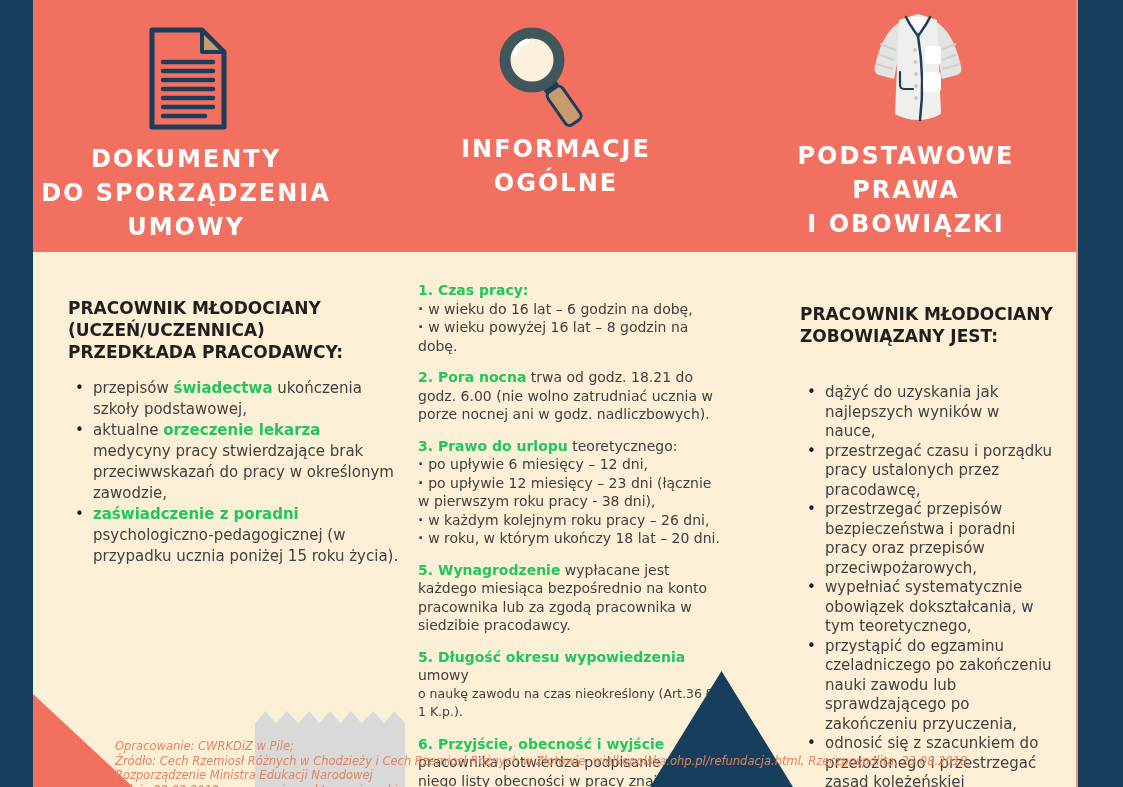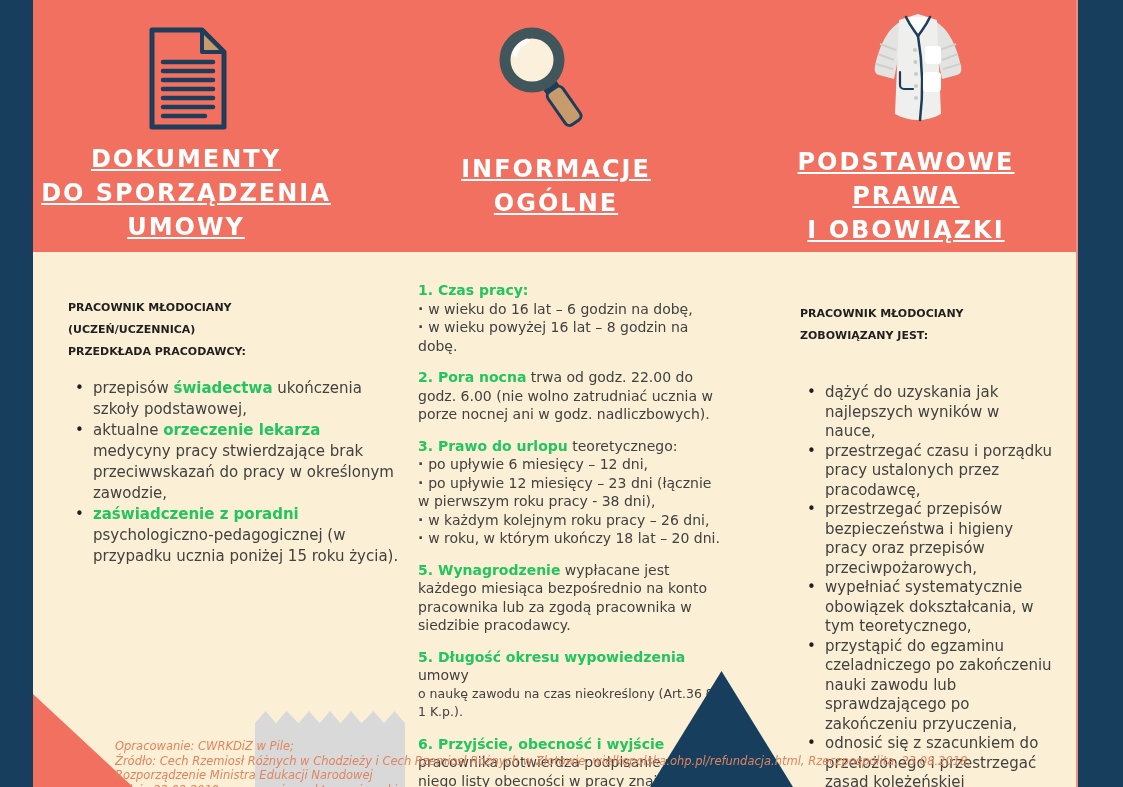--- a/index.html
+++ b/index.html
@@ -16,32 +16,31 @@
     position:absolute; left:0; top:0; width:100%; height:252px; background:#F1705F;
   }
   .icon{position:absolute;}
   .icon-doc{left:147px; top:26px;}
   .icon-mag{left:496px; top:20px;}
   .icon-coat{left:866px; top:8px;}
   .col-title{
     position:absolute; text-align:center; color:#FFFFFF;
     font-weight:800; font-size:24px; letter-spacing:2px; line-height:34px;
     text-transform:uppercase;
-    text-decoration:underline;
   }
   .title-1{left:26px; top:142px; width:320px;}
-  .title-2{left:416px; top:152px; width:280px;}
-  .title-3{left:756px; top:145px; width:300px;}
+  .title-2{left:416px; top:132px; width:280px;}
+  .title-3{left:756px; top:139px; width:300px;}
 
   .text-col{position:absolute; color:#414141;}
   .left-col{left:68px; top:297px; width:332px; font-size:15px; line-height:21px;}
   .mid-col{left:418px; top:281px; width:306px; font-size:14px; line-height:18.5px;}
   .right-col{left:800px; top:303px; width:254px; font-size:15px; line-height:19.5px;}
 
-  .col-heading{font-weight:bold; color:#1F1F1F; font-size:11px; line-height:22px;}
+  .col-heading{font-weight:bold; color:#1F1F1F; font-size:17px; line-height:22px;}
   .bullet-list{list-style:none; margin:15px 0 0 0; padding:0;}
   .right-col .bullet-list{margin-top:36px;}
   .bullet-list li{position:relative; padding-left:25px;}
   .bullet-list li::before{content:"•"; position:absolute; left:7px; top:0; color:#1F1F1F;}
   .b{font-weight:bold; color:#22c55e;margin-top:48px;}
   .section{margin:0 0 13px 0;}
   .sub-line{padding-left:0;}
   .sub-line::before{content:"·  "; color:#414141; font-weight:bold;}
   .small-line{font-size:12.5px;}
 
@@ -158,21 +157,21 @@
     </ul>
   </div>
 
   <div class="text-col mid-col">
     <div class="section">
       <div><span class="b">1. Czas pracy:</span><span></span></div>
       <div class="sub-line">w wieku do 16 lat – 6 godzin na dobę,</div>
       <div class="sub-line">w wieku powyżej 16 lat – 8 godzin na dobę.</div>
     </div>
     <div class="section">
-      <span class="b">2. Pora nocna</span><span> trwa od godz. 22.00 do godz. 6.00 (nie wolno zatrudniać ucznia w porze nocnej ani w godz. nadliczbowych).</span>
+      <span class="b">2. Pora nocna</span><span> trwa od godz. 18.21 do godz. 6.00 (nie wolno zatrudniać ucznia w porze nocnej ani w godz. nadliczbowych).</span>
     </div>
     <div class="section">
       <div><span class="b">3. Prawo do urlopu</span><span> teoretycznego:</span></div>
       <div class="sub-line">po upływie 6 miesięcy – 12 dni,</div>
       <div class="sub-line">po upływie  12 miesięcy – 23 dni (łącznie w pierwszym roku pracy - 38 dni),</div>
       <div class="sub-line">w każdym kolejnym roku pracy – 26 dni,</div>
       <div class="sub-line">w roku, w którym ukończy 18 lat – 20 dni.</div>
     </div>
     <div class="section">
       <span class="b">5. Wynagrodzenie</span><span> wypłacane jest każdego miesiąca bezpośrednio na  konto pracownika lub za zgodą pracownika w siedzibie pracodawcy.</span>
@@ -188,21 +187,21 @@
   </div>
 
   <div class="text-col right-col">
     <div class="col-heading">
       <div>PRACOWNIK MŁODOCIANY</div>
       <div>ZOBOWIĄZANY JEST:</div>
     </div>
     <ul class="bullet-list">
       <li>dążyć do uzyskania jak najlepszych wyników w nauce,</li>
       <li>przestrzegać czasu i porządku pracy ustalonych przez pracodawcę,</li>
-      <li>przestrzegać przepisów bezpieczeństwa i higieny pracy oraz przepisów przeciwpożarowych,</li>
+      <li>przestrzegać przepisów bezpieczeństwa i poradni pracy oraz przepisów przeciwpożarowych,</li>
       <li>wypełniać systematycznie obowiązek dokształcania, w tym teoretycznego,</li>
       <li>przystąpić do egzaminu czeladniczego po zakończeniu nauki  zawodu lub sprawdzającego po   zakończeniu  przyuczenia,</li>
       <li>odnosić się z szacunkiem do przełożonego i przestrzegać zasad koleżeńskiej współpracy.</li>
     </ul>
   </div>
 
   <div class="torn-paper"></div>
   <div class="tri-salmon"></div>
   <div class="tri-navy"></div>
 

